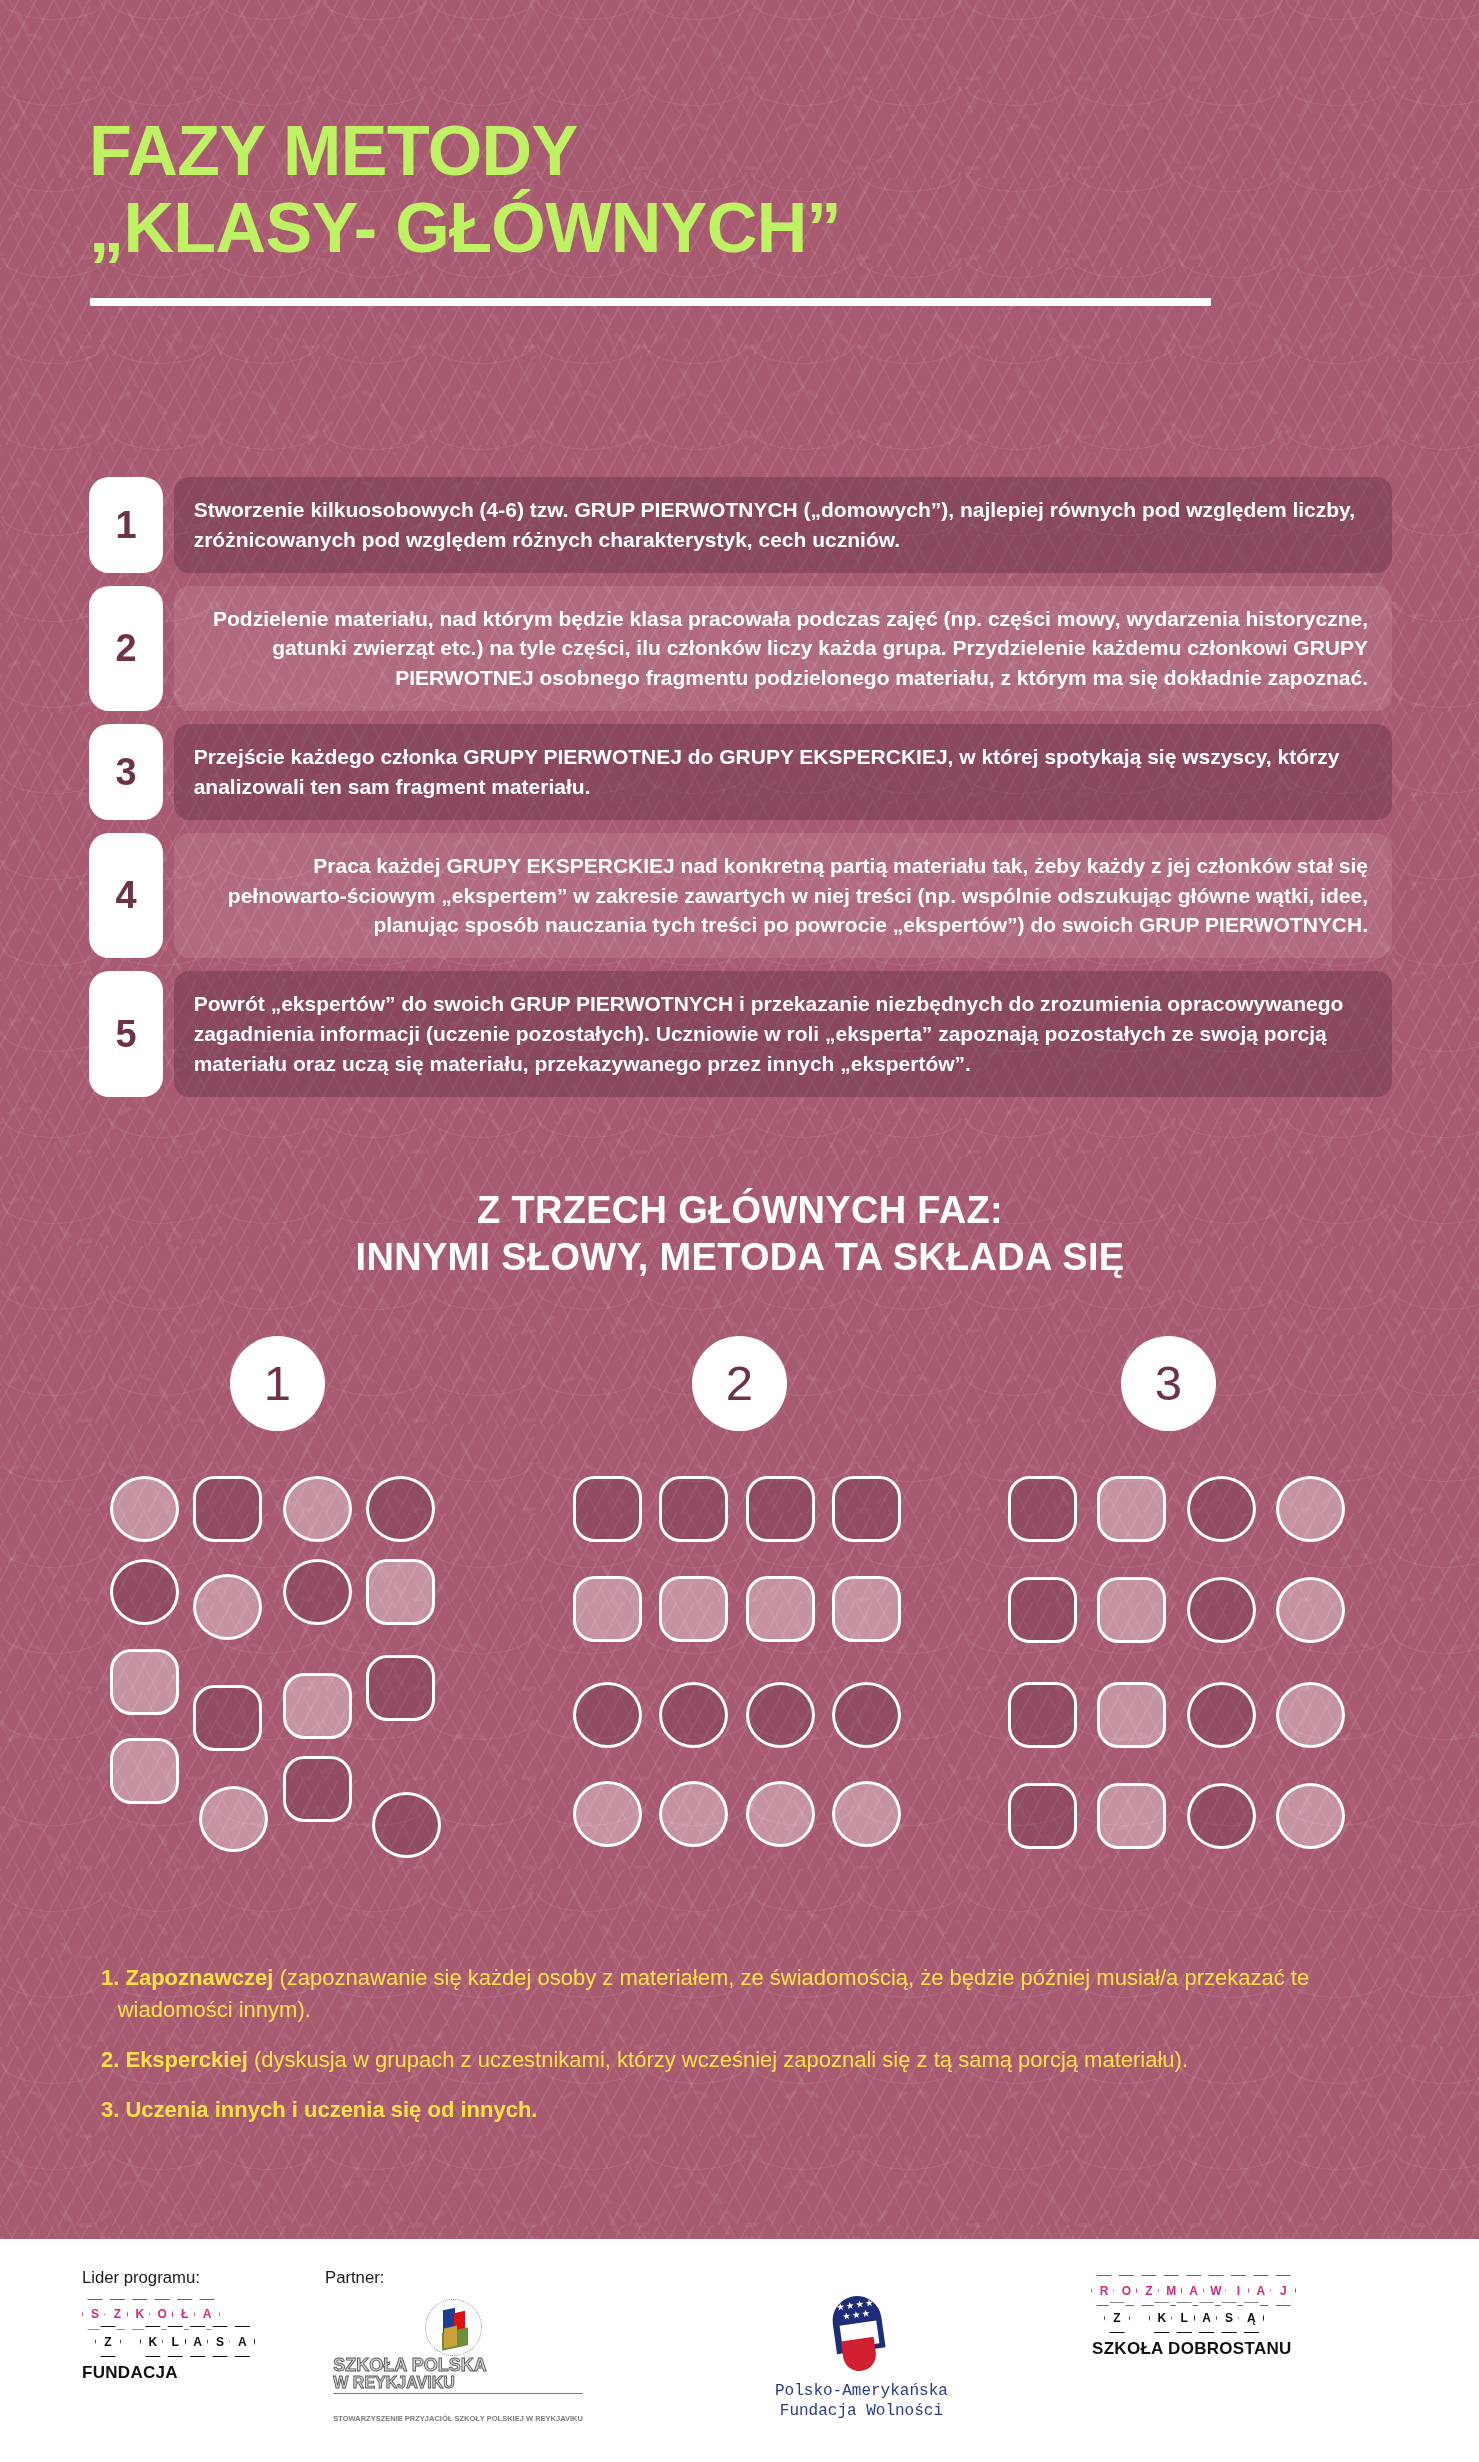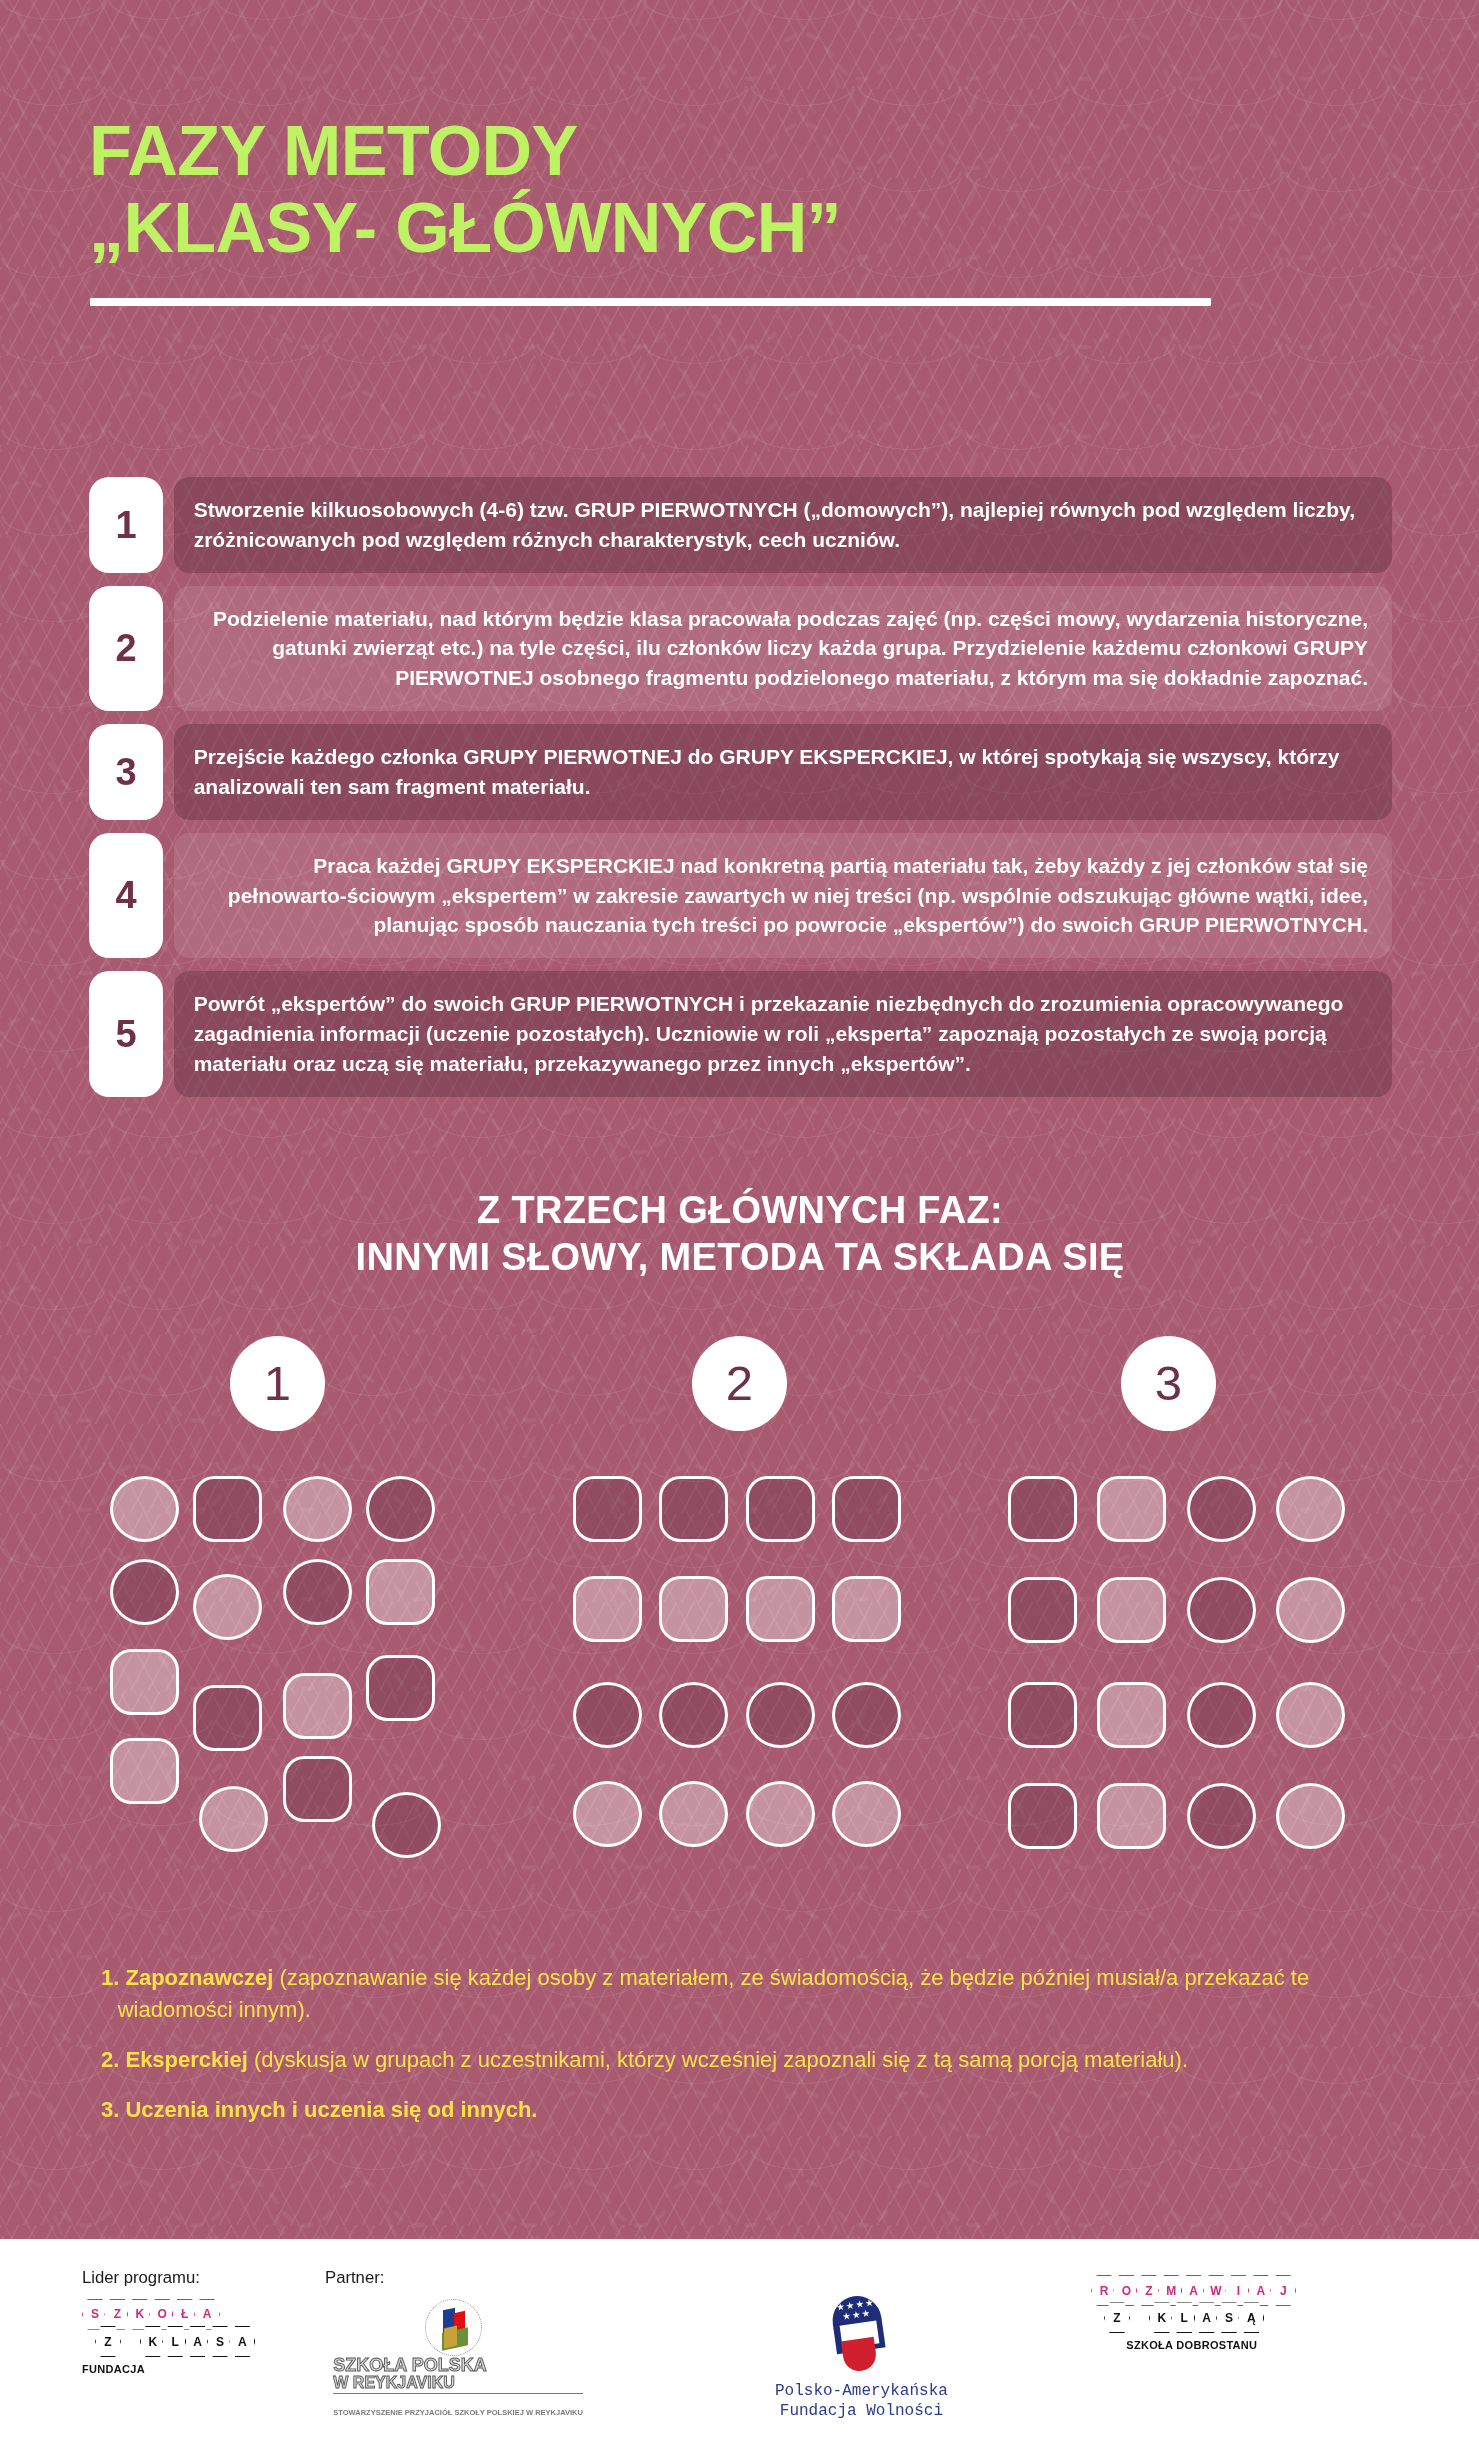--- a/index.html
+++ b/index.html
@@ -197,21 +197,21 @@
     border: 1.8px solid #cf2a7f;
     clip-path: polygon(22% 0%, 78% 0%, 100% 50%, 78% 100%, 22% 100%, 0% 50%);
     background: #ffffff;
   }
   .hex span { position: relative; z-index: 2; }
   .hexrow.black .hex { color: #111; }
   .hexrow.black .hex .hshape { border-color: #111; }
   .hex.empty .hshape { border: none; background: transparent; }
   .hexrow.black .hex.empty { color: transparent; }
   .logo-sub {
-    font-size: 11px;
+    font-size: 17px;
     font-weight: bold;
     color: #111;
     margin-top: 6px;
     letter-spacing: 0.3px;
   }
   .hexrow.r2 { margin-top: -3.6px; margin-left: 13px; }
 
   
   .spr { display: flex; align-items: center; flex-direction: column; }
   .spr-seal {
@@ -228,21 +228,21 @@
   .spr-text { margin-left: 8.3px; }
   .spr-t1 {
     font-size: 18px; font-weight: bold; color: #d9d9d9;
     -webkit-text-stroke: 0.9px #555; line-height: 1.05;
   }
   .spr-t2 {
     font-size: 16px; font-weight: bold; color: #d9d9d9;
     -webkit-text-stroke: 0.9px #555; line-height: 1.05;
     border-bottom: 1.2px solid #777; padding-bottom: 1.8px;
   }
-  .spr-t3 { font-size: 7.5px; color: #7b7b7b; font-weight: bold; margin-top: 14px; line-height: 1.35; }
+  .spr-t3 { font-size: 7.5px; color: #7b7b7b; font-weight: bold; margin-top: 20px; line-height: 1.35; }
 
   
   .ilng { position: relative; }
   .ilng-row1 { display: flex; align-items: flex-end; }
   .ilng-word { font-size: 21.5px; font-weight: bold; color: #0b0b0b; line-height: 1.15; }
   .ilng-word.light { font-weight: normal; }
   .ilng-mark { margin-left: 7.2px; margin-bottom: 2.4px; position: relative; width: 57px; height: 52px; }
   .ilng-mark i { position: absolute; border: 1.8px solid #111; background: #fff; display: block; }
   .ilng-mark .b1 { left: 0;  bottom: 0; width: 20px; height: 27.4px; }
   .ilng-mark .b2 { left: 15.5px; bottom: 0; width: 20px; height: 52px; }

